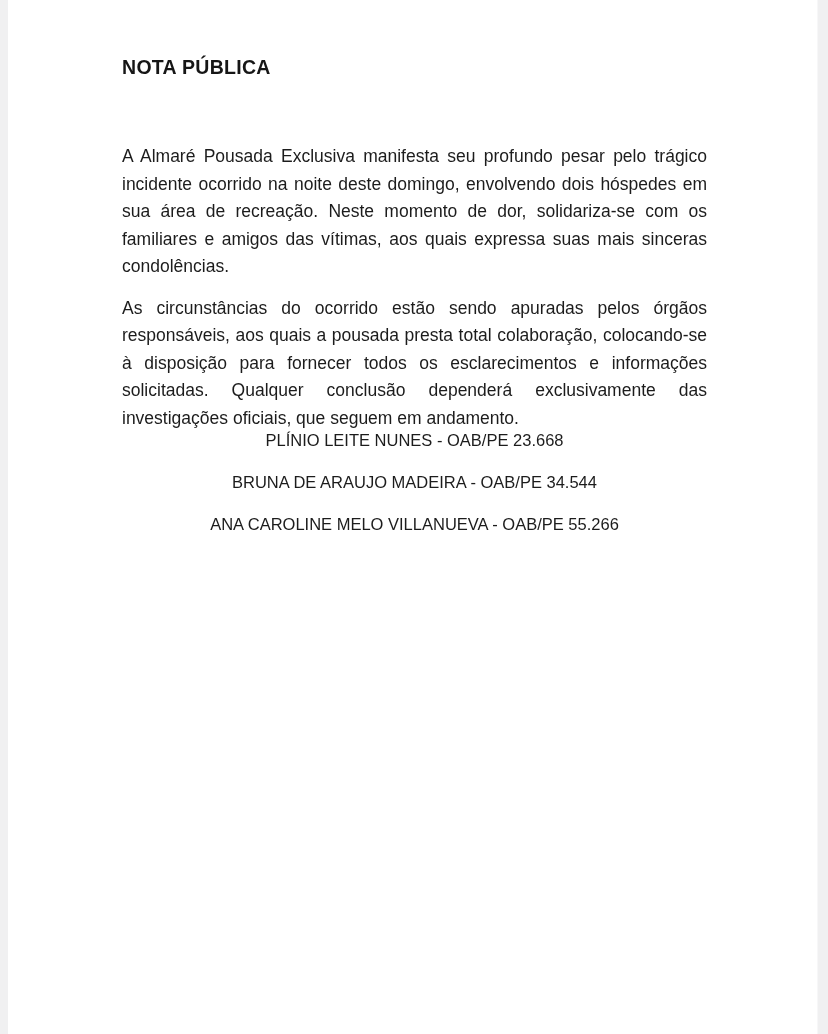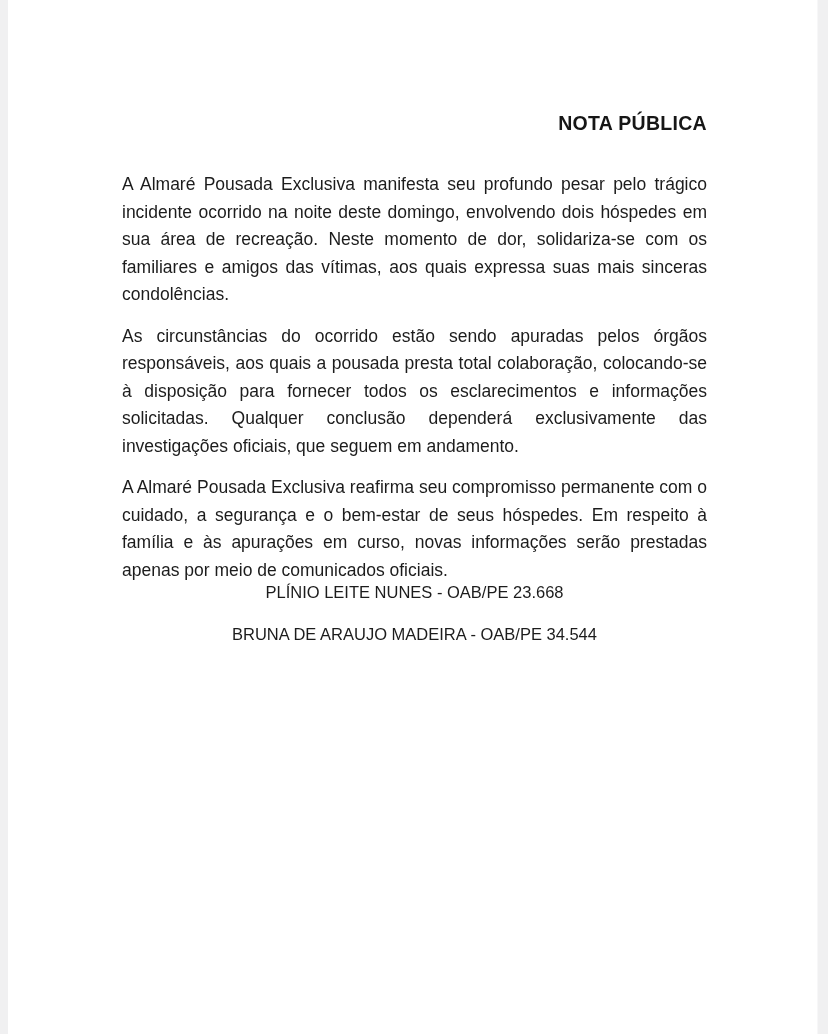--- a/index.html
+++ b/index.html
@@ -25,36 +25,36 @@
   .edge-strip.right { right: 0; width: 10px; border-left: 1px solid #f7f7f8; }
 
   .content {
     position: absolute;
     top: 0;
     left: 122px;
     width: 585px;
   }
   .doc-title {
     margin: 0;
-    padding-top: 110px;
+    padding-top: 54px;
     font-size: 19.5px;
     line-height: 26px;
     font-weight: bold;
     letter-spacing: 0.3px;
-    text-align: right;
+    text-align: left;
     color: #161616;
   }
   .para {
     margin: 14px 0 0;
     font-size: 17.5px;
     line-height: 27.5px;
     text-align: justify;
     text-justify: inter-word;
   }
-  .para.first { margin-top: 35px; }
+  .para.first { margin-top: 63px; }
 
   .signatures { }
   .sig {
     margin: 0 0 25px;
     font-size: 16.5px;
     line-height: 17px;
     text-align: center;
     white-space: nowrap;
   }
 </style>
@@ -66,19 +66,19 @@
 
 <div class="content">
   <h1 class="doc-title">NOTA PÚBLICA</h1>
 
   <p class="para first">A Almaré Pousada Exclusiva manifesta seu profundo pesar pelo trágico incidente ocorrido na noite deste domingo, envolvendo dois hóspedes em sua área de recreação. Neste momento de dor, solidariza-se com os familiares e amigos das vítimas, aos quais expressa suas mais sinceras condolências.</p>
 
 
   <p class="para">As circunstâncias do ocorrido estão sendo apuradas pelos órgãos responsáveis, aos quais a pousada presta total colaboração, colocando-se à disposição para fornecer todos os esclarecimentos e informações solicitadas. Qualquer conclusão dependerá exclusivamente das investigações oficiais, que seguem em andamento.</p>
 
 
-  <p class="para">A Almaré Pousada Exclusiva reafirma seu compromisso permanente com o cuidado, a segurança e o bem-estar de seus hóspedes. Em respeito à família e às apurações em curso, novas informações serão prestadas apenas por meio de comunicados oficiais.</p>
 
   <div class="signatures">
     <p class="sig">PLÍNIO LEITE NUNES - OAB/PE 23.668</p>
     <p class="sig">BRUNA DE ARAUJO MADEIRA - OAB/PE 34.544</p>
+    <p class="sig">ANA CAROLINE MELO VILLANUEVA - OAB/PE 55.266</p>
   </div>
 </div>
 
 </body></html>

